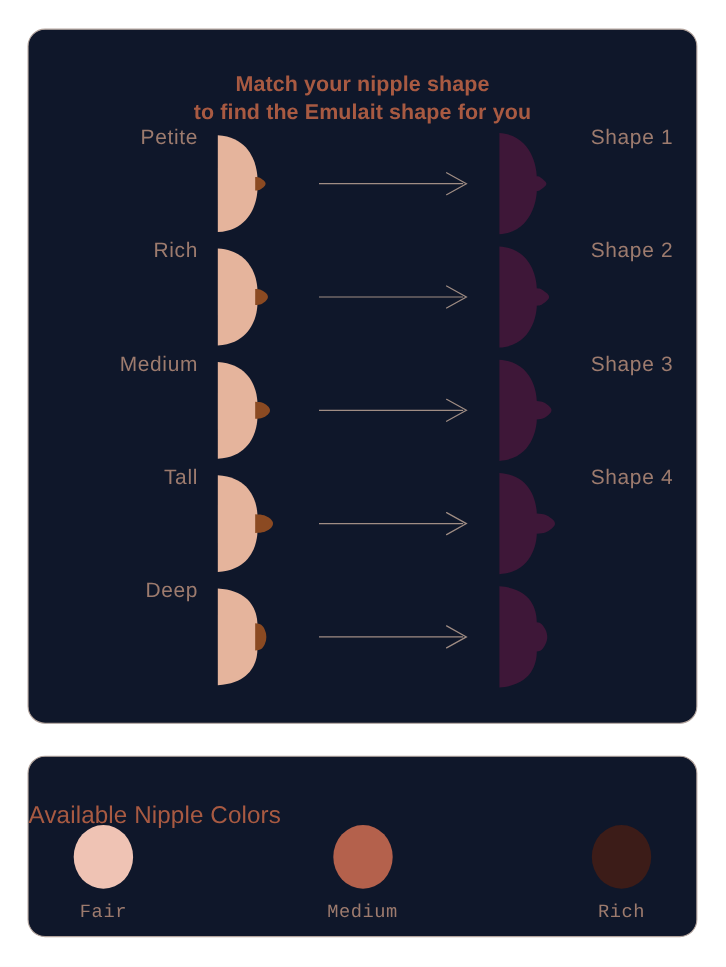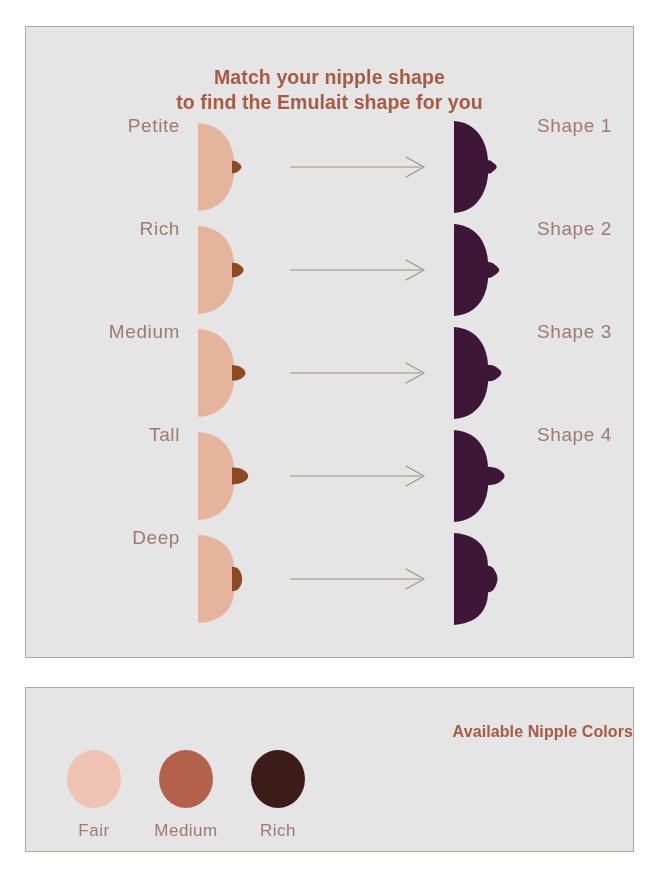--- a/index.html
+++ b/index.html
@@ -18,23 +18,23 @@
     position: relative;
     width: 660px;
     height: 879px;
     box-sizing: border-box;
   }
 
   
   .card {
     position: absolute;
     box-sizing: border-box;
-    background: #e5e5e5;
+    background: #0f172a;
     border: 1px solid #b3a49d;
-    border-radius: 0;
+    border-radius: 16px;
   }
   .card-match {
     left: 25px;
     top: 26px;
     width: 609px;
     height: 632px;
   }
   .card-colors {
     left: 25px;
     top: 687px;
@@ -56,24 +56,24 @@
     letter-spacing: 0.1px;
   }
   .match-title .line {
     display: block;
   }
   .colors-title {
     position: absolute;
     left: 0;
     top: 22px;
     width: 100%;
-    text-align: right;
+    text-align: left;
     color: #a85a42;
-    font-weight: bold;
-    font-size: 16px;
+    font-weight: normal;
+    font-size: 22px;
     letter-spacing: 0.1px;
   }
 
   
   .rows {
     position: absolute;
     left: 0;
     top: 88px;
     width: 100%;
   }
@@ -127,23 +127,24 @@
     overflow: visible;
   }
 
   
   .swatches {
     position: absolute;
     left: 0;
     top: 62px;
     width: 100%;
     display: flex;
-    justify-content: flex-start;
+    justify-content: space-between;
     padding: 0 22px;
     box-sizing: border-box;
+    font-family: Liberation Mono, monospace;
   }
   .swatch {
     width: 92px;
     display: flex;
     flex-direction: column;
     align-items: center;
   }
   .swatch-dot {
     width: 54px;
     height: 58px;

